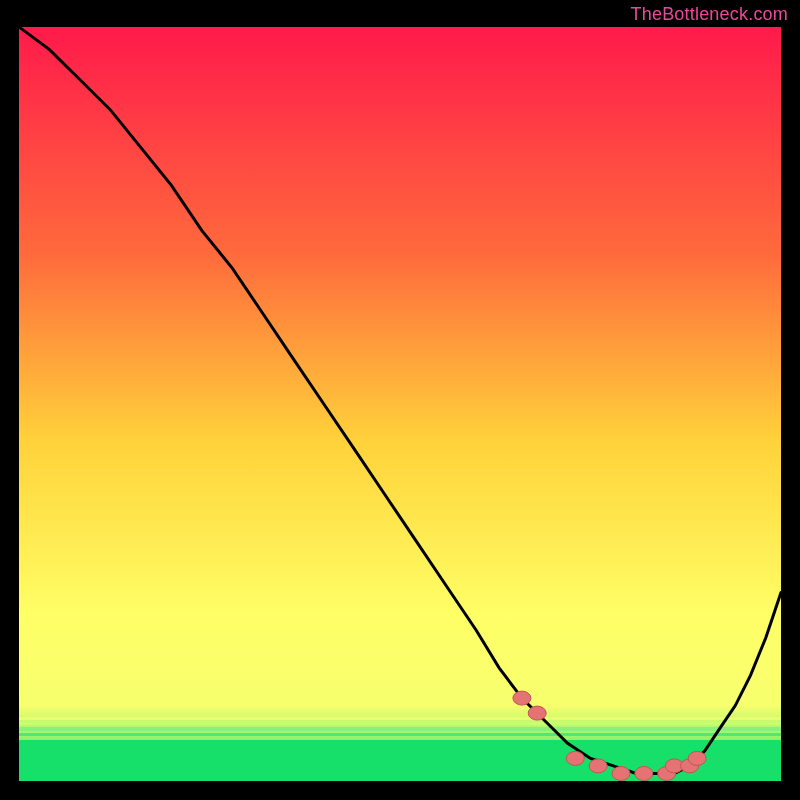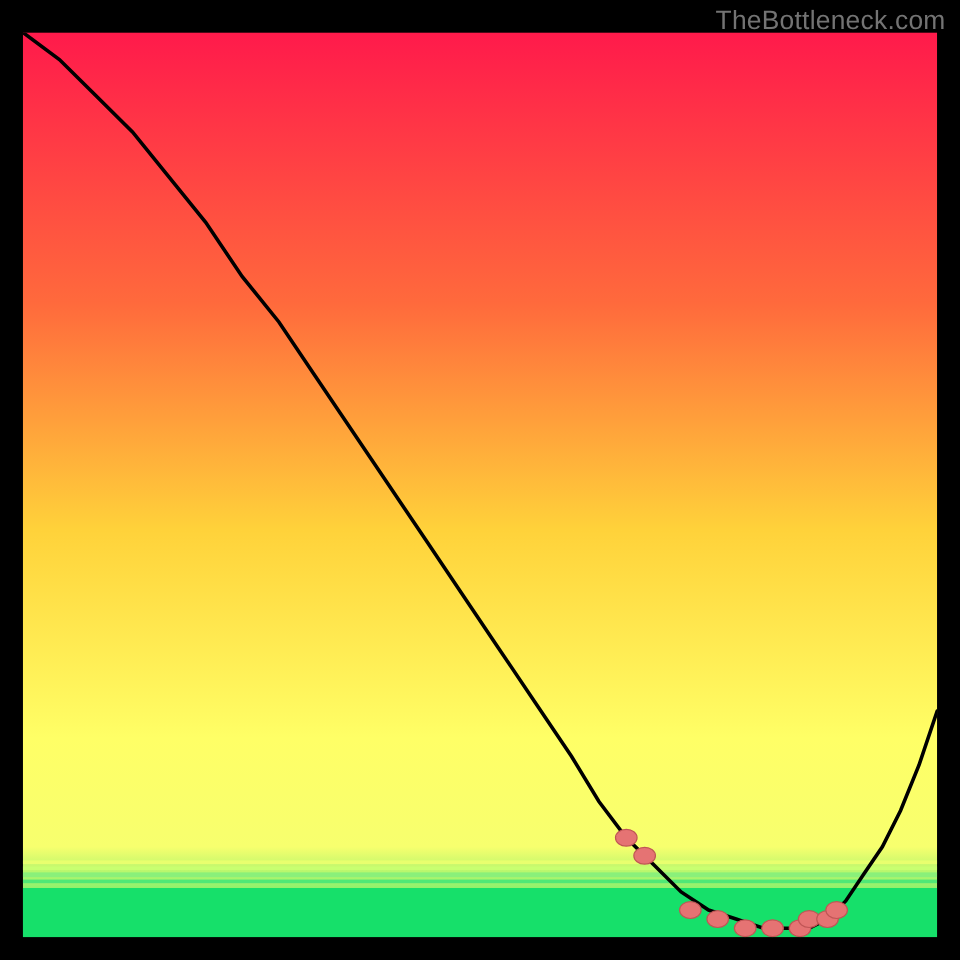--- a/index.html
+++ b/index.html
@@ -14,22 +14,22 @@
   .frame {
     position: relative;
     width: 800px;
     height: 800px;
     background: #000;
   }
   .watermark {
     position: absolute;
     top: 4px;
     right: 12px;
-    color: #737373;
-    font-size: 22px;
+    color: #ec4899;
+    font-size: 18px;
     font-weight: 500;
     letter-spacing: 0.2px;
     z-index: 10;
     text-align: right;
   }
   .plot {
     position: absolute;
     left: 19px;
     top: 27px;
     width: 762px;

